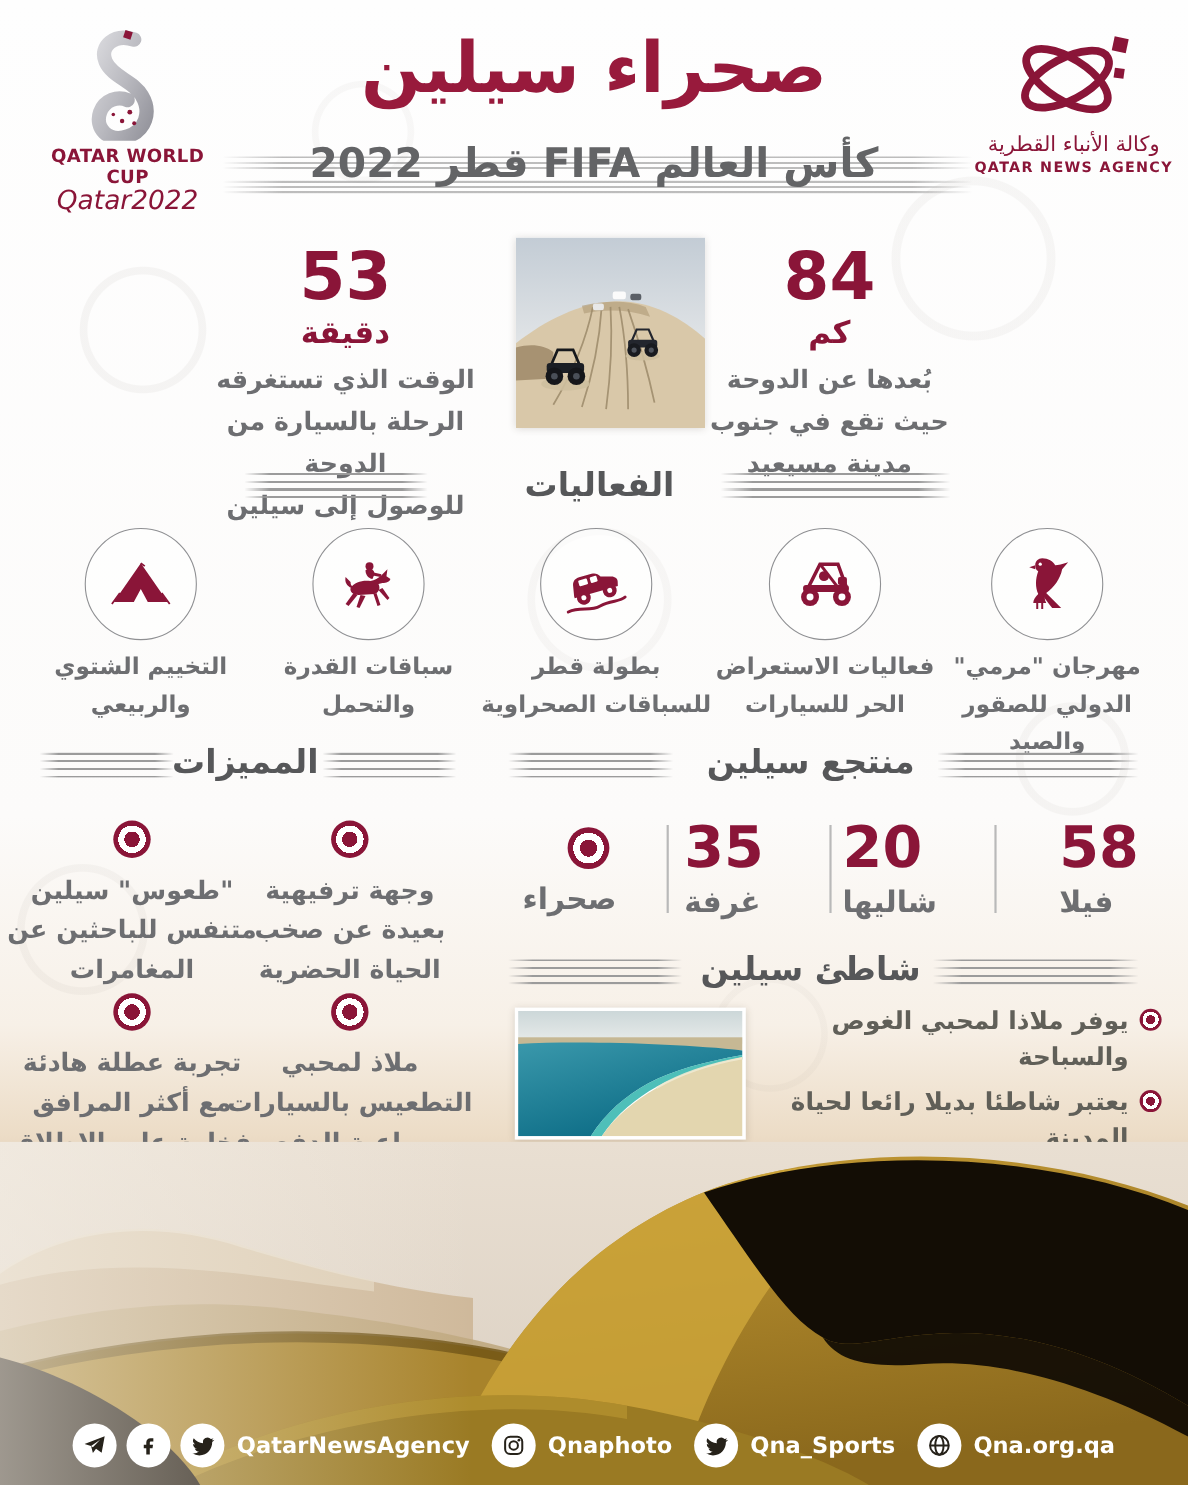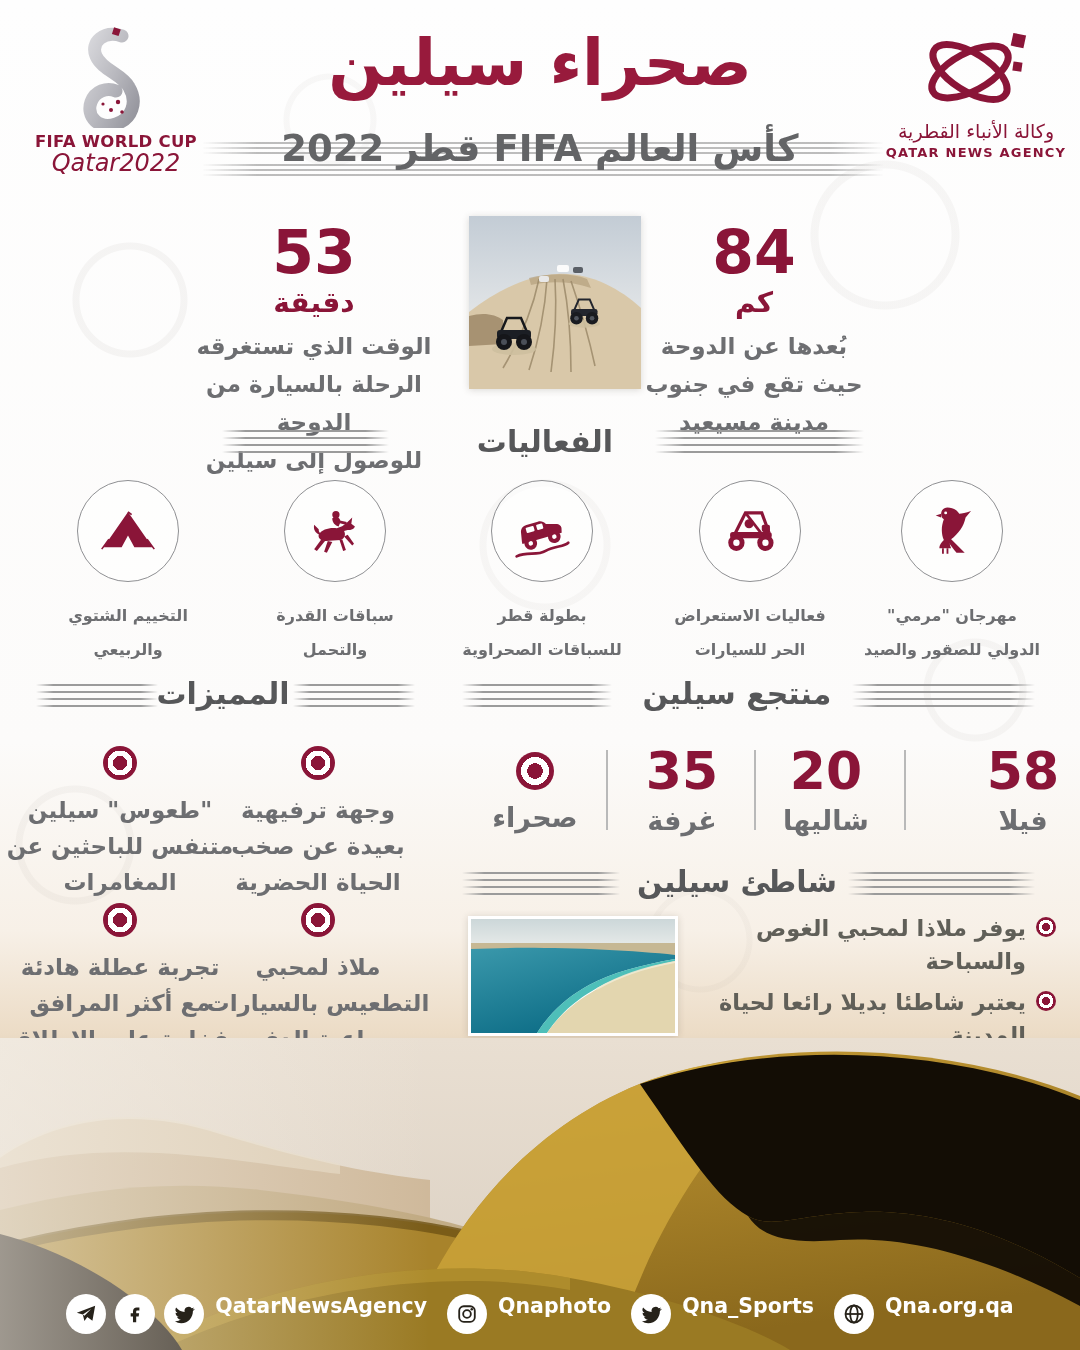--- a/index.html
+++ b/index.html
@@ -44,41 +44,41 @@
   .beach-photo{left:468px;top:916px;width:210px;height:120px;padding:3px}
   
   .sec-title{font-size:30px;font-weight:bold;color:#565759;text-align:center}
   .lines{height:23px;background:repeating-linear-gradient(to bottom,#9b9b9b 0 2px,transparent 2px 7px);
         -webkit-mask-image:linear-gradient(to right,transparent,#000 14%,#000 86%,transparent);
         mask-image:linear-gradient(to right,transparent,#000 14%,#000 86%,transparent);}
   
   .activity{top:480px;width:210px;text-align:center}
   .circle{width:102px;height:102px;border-radius:50%;border:1.5px solid #8f9093;background:rgba(255,255,255,.55);
           margin:0 auto;display:flex;align-items:center;justify-content:center}
-  .activity .lbl{margin-top:17px;font-size:16px;font-weight:bold;color:#6D6E71;line-height:34px}
+  .activity .lbl{margin-top:7px;font-size:21px;font-weight:bold;color:#6D6E71;line-height:34px}
   
   .bullseye{border-radius:50%;background:radial-gradient(circle at 50% 50%, #8A1538 0 29%, #fff 29% 52%, #8A1538 52% 100%);}
   .bz34{width:34px;height:34px}.bz38{width:38px;height:38px}.bz20{width:20px;height:20px;flex:0 0 20px}
   .feature{width:230px;text-align:center}
   .feature .bullseye{margin:0 auto 12px}
   .feature .txt{font-size:23px;font-weight:bold;color:#6D6E71;line-height:36px}
-  .rstat{top:744px;width:120px;text-align:center}
+  .rstat{top:744px;width:120px;}
   .rstat .val{font-size:52px;font-weight:bold;color:#8A1538;line-height:1.05}
   .rstat .lbl{font-size:27px;font-weight:bold;color:#6D6E71;margin-top:6px}
   .rstat .bullseye{margin:8px auto 12px}
   .vsep{top:750px;width:1.5px;height:80px;background:#b9b9b9}
   
   .beach-bullets{left:686px;top:912px;width:370px;direction:rtl}
   .bb{display:flex;align-items:flex-start;gap:10px;margin-bottom:8px}
   .bb .txt{font-size:22.5px;font-weight:bold;color:#605f58;line-height:33px}
   .bb .bullseye{margin-top:5px}
   
   .dunes{left:0;top:1038px;width:1080px;height:312px}
   .social{left:0;right:0;top:1294px;display:flex;justify-content:center;align-items:center;gap:20px}
-  .sgroup{display:flex;align-items:flex-start;gap:9px}
+  .sgroup{display:flex;align-items:center;gap:9px}
   .sc{width:40px;height:40px;border-radius:50%;background:#fff;display:flex;align-items:center;justify-content:center;flex:0 0 40px}
   .handle{color:#fff;font-size:20.5px;font-weight:bold;margin-left:2px}
 </style>
 </head>
 <body>
 
 <div class="page">
   <div class="abs pattern"></div>
 
   <div class="abs fifa-logo">
@@ -90,21 +90,21 @@
             <stop offset="1" stop-color="#94949c"></stop>
         </linearGradient>
       </defs>
       <path d="M66,12 C48,6 34,18 40,32 C46,46 66,50 73,63 C82,78 76,95 60,100 C42,106 30,92 35,78 C39,67 51,63 60,67" fill="none" stroke="url(#silver)" stroke-width="13" stroke-linecap="round"></path>
       <rect x="57" y="4" width="7" height="7" fill="#8A1538" transform="rotate(18 60 7)"></rect>
       <circle cx="62" cy="78" r="2.2" fill="#8A1538"></circle>
         <circle cx="55" cy="86" r="2" fill="#8A1538"></circle>
       <circle cx="66" cy="88" r="1.8" fill="#8A1538"></circle>
         <circle cx="47" cy="80" r="1.6" fill="#8A1538"></circle>
     </svg>
-    <div class="fifa-t1" data-bind="header.fifa_logo.line1">FIFA WORLD CUP</div>
+    <div class="fifa-t1" data-bind="header.fifa_logo.line1">QATAR WORLD CUP</div>
     <div class="fifa-t2" data-bind="header.fifa_logo.line2">Qatar2022</div>
   </div>
 
   <h1 class="abs main-title" data-bind="header.title">صحراء سيلين</h1>
   <div class="abs band" style="top:142px"></div>
   <div class="abs band" style="top:164px"></div>
   <h2 class="abs subtitle" dir="rtl" data-bind="header.subtitle">كأس العالم FIFA قطر 2022</h2>
 
   <div class="abs qna-logo">
     <svg width="128" height="86" viewBox="0 0 128 86">

